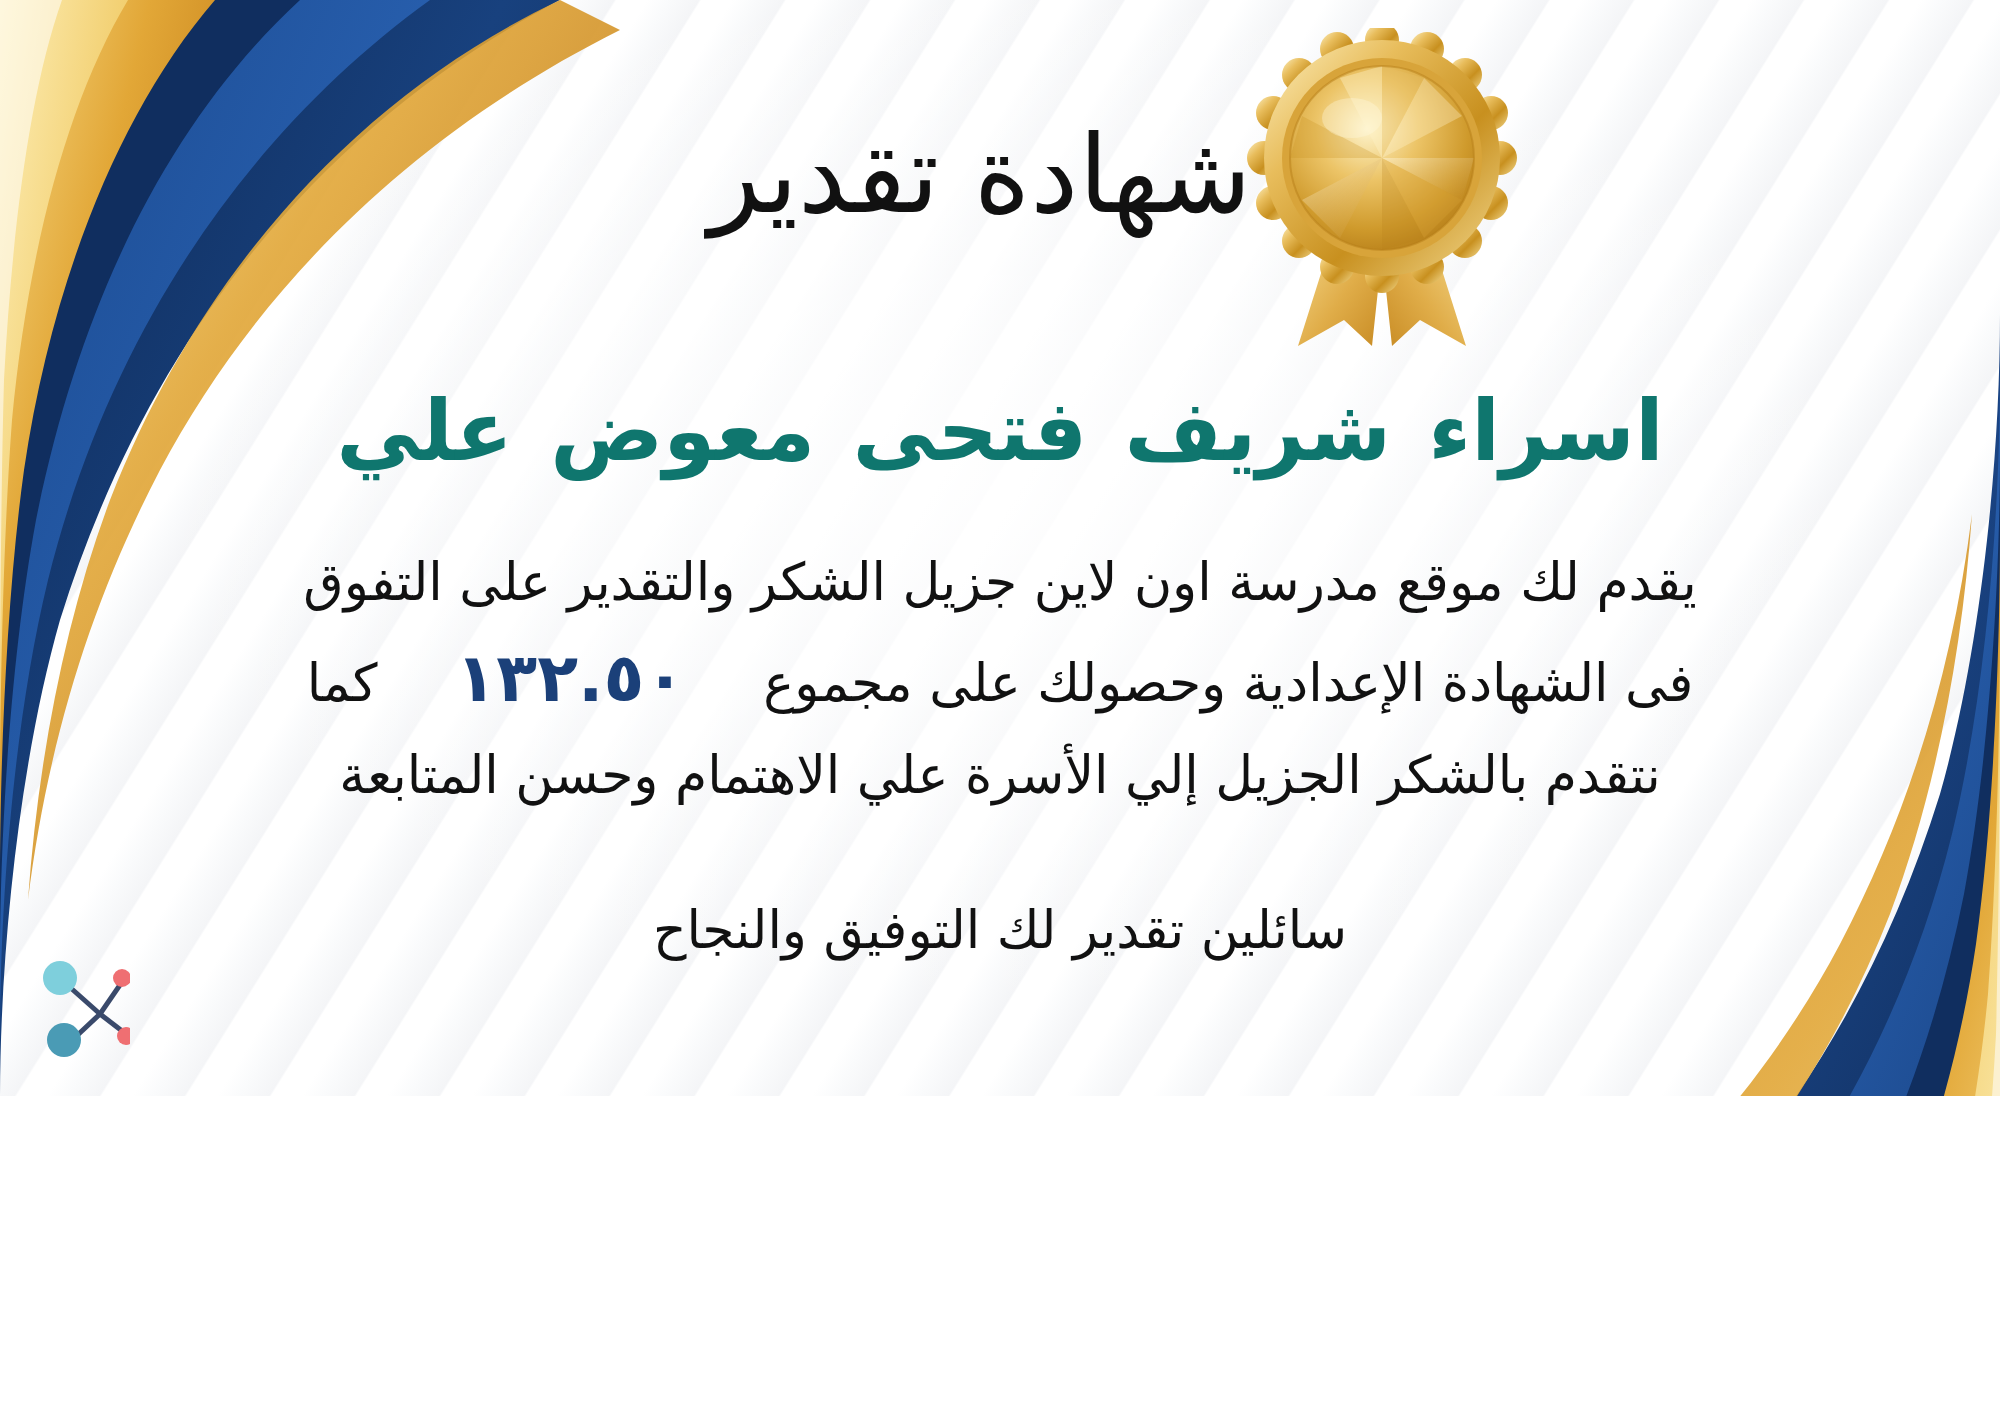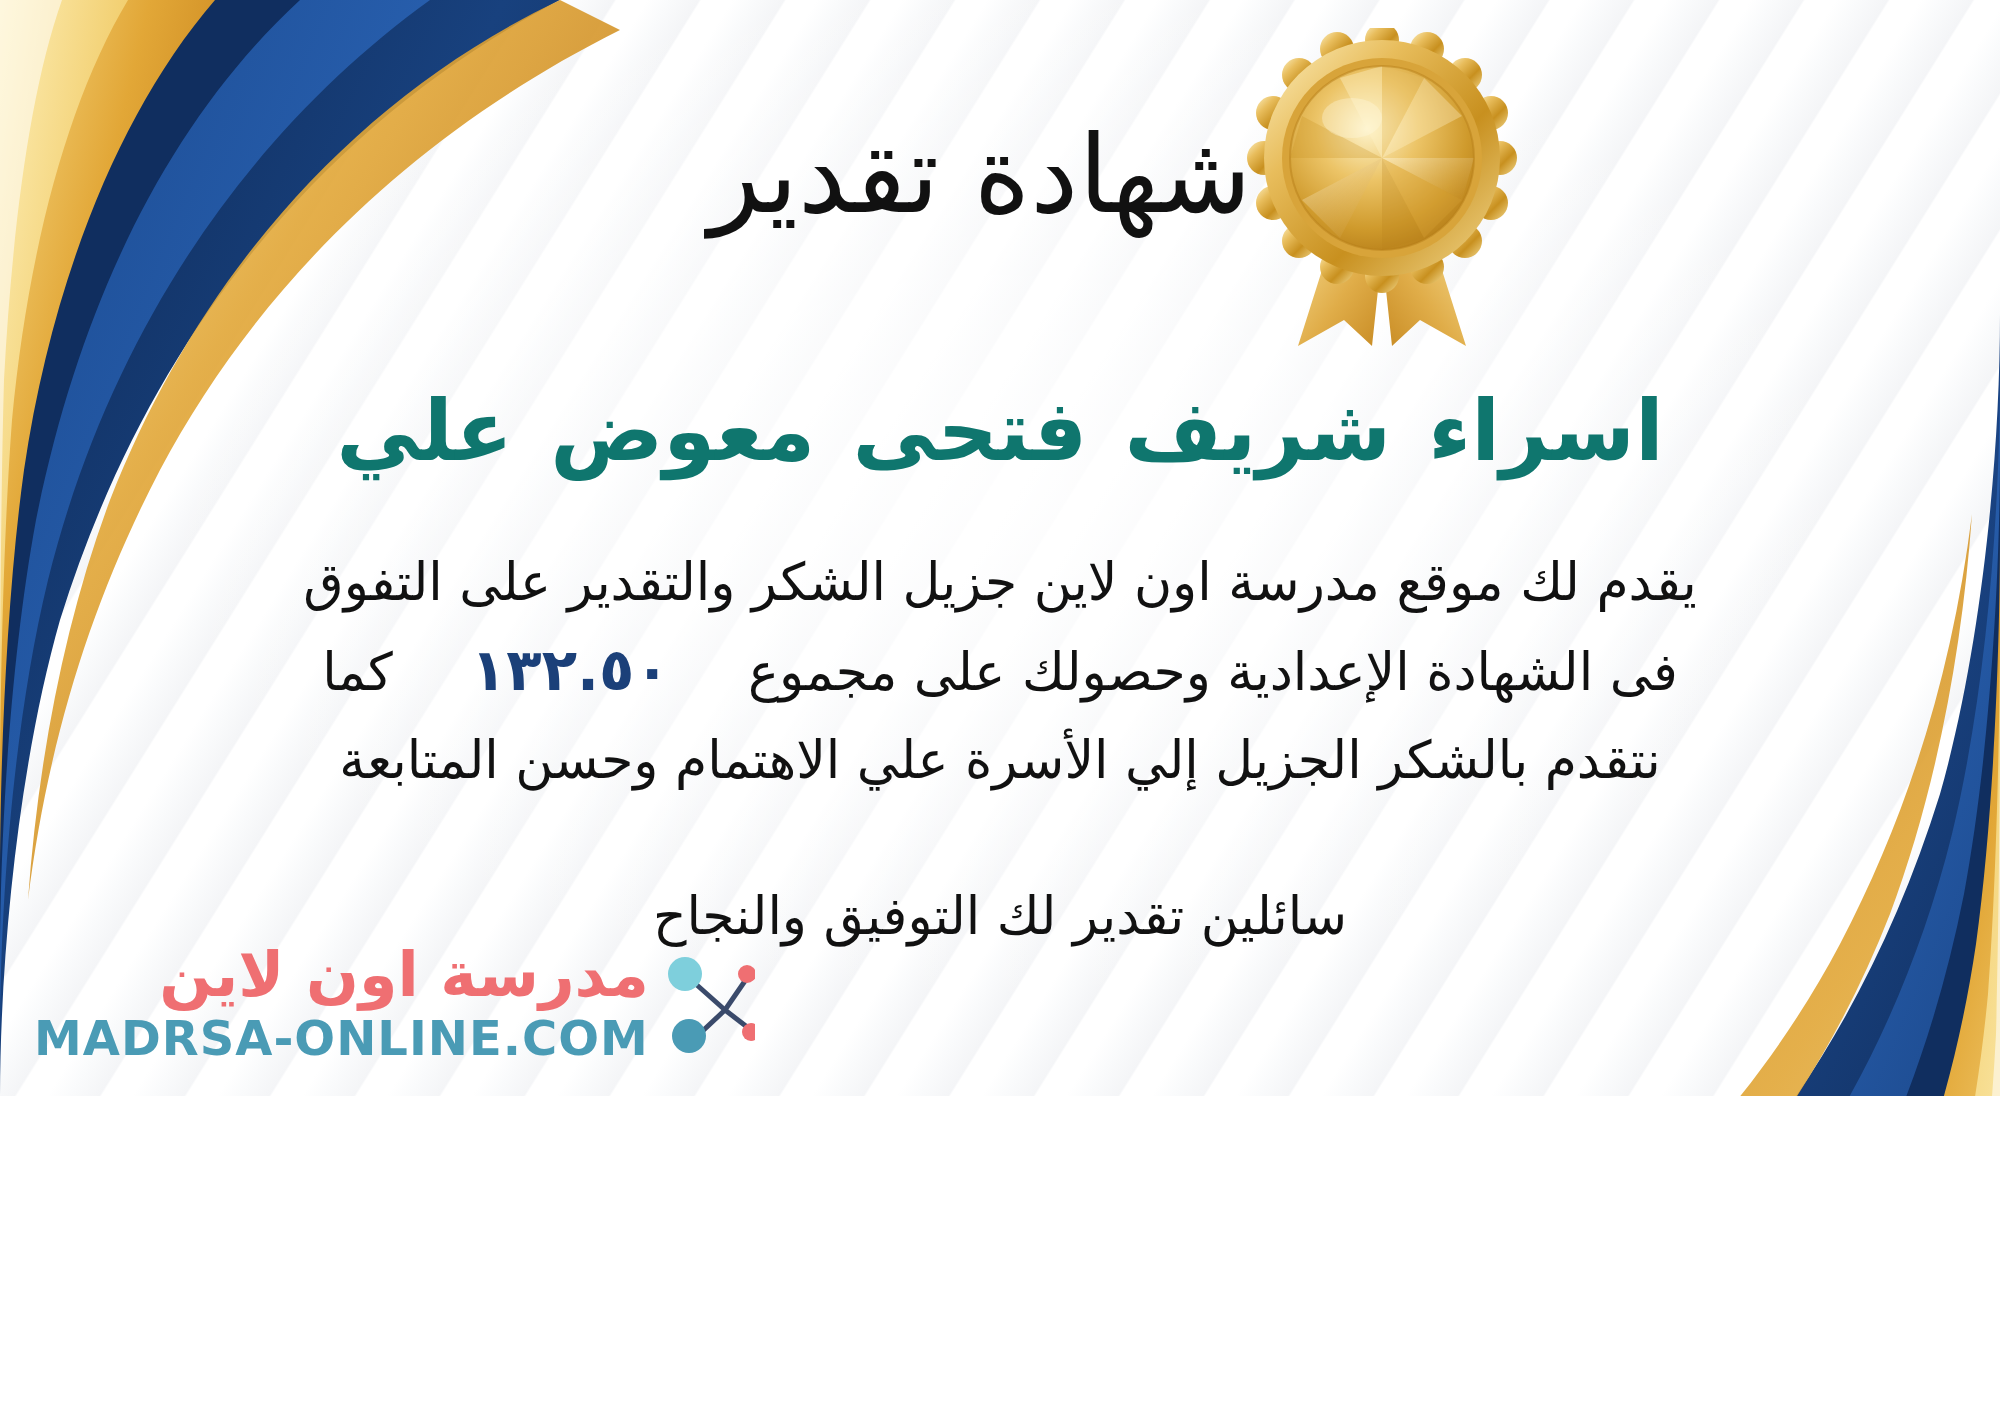--- a/index.html
+++ b/index.html
@@ -99,21 +99,21 @@
     line-height: 1.62;
     font-weight: 400;
   }
   .body-line {
     display: block;
     white-space: nowrap;
   }
   .grade-value {
     color: #1b4079;
     font-weight: 700;
-    font-size: 58px;
+    font-size: 67px;
     padding: 0 26px;
     letter-spacing: 2px;
   }
   .spacer-gap { display: inline-block; width: 52px; }
 
   .closing-text {
     margin-top: 74px;
     width: 1700px;
     text-align: center;
     color: #111111;
@@ -323,24 +323,20 @@
       <span class="body-line">
         <span>فى الشهادة الإعدادية وحصولك على مجموع</span><span class="spacer-gap"></span><span class="grade-value">١٣٢.٥٠</span><span class="spacer-gap"></span><span>كما</span>
       </span>
       <span class="body-line">نتقدم  بالشكر الجزيل إلي الأسرة علي الاهتمام وحسن المتابعة</span>
     </div>
 
     <div class="closing-text">سائلين تقدير لك التوفيق  والنجاح</div>
   </div>
 
   <div class="brand">
-    <div class="brand-text-block">
-      <div class="brand-arabic">مدرسة اون لاين</div>
-      <div class="brand-domain">MADRSA-ONLINE.COM</div>
-    </div>
     <svg class="brand-icon" viewBox="0 0 96 110">
       <line x1="30" y1="30" x2="66" y2="62" stroke="#3a4a6b" stroke-width="5"></line>
       <line x1="66" y1="62" x2="88" y2="30" stroke="#3a4a6b" stroke-width="5"></line>
       <line x1="66" y1="62" x2="92" y2="82" stroke="#3a4a6b" stroke-width="5"></line>
       <line x1="66" y1="62" x2="34" y2="92" stroke="#3a4a6b" stroke-width="5"></line>
       <circle cx="26" cy="26" r="17" fill="#7ecfdc"></circle>
       <circle cx="30" cy="88" r="17" fill="#4a9bb5"></circle>
       <circle cx="88" cy="26" r="9" fill="#ef6f72"></circle>
       <circle cx="92" cy="84" r="9" fill="#ef6f72"></circle>
     </svg>

